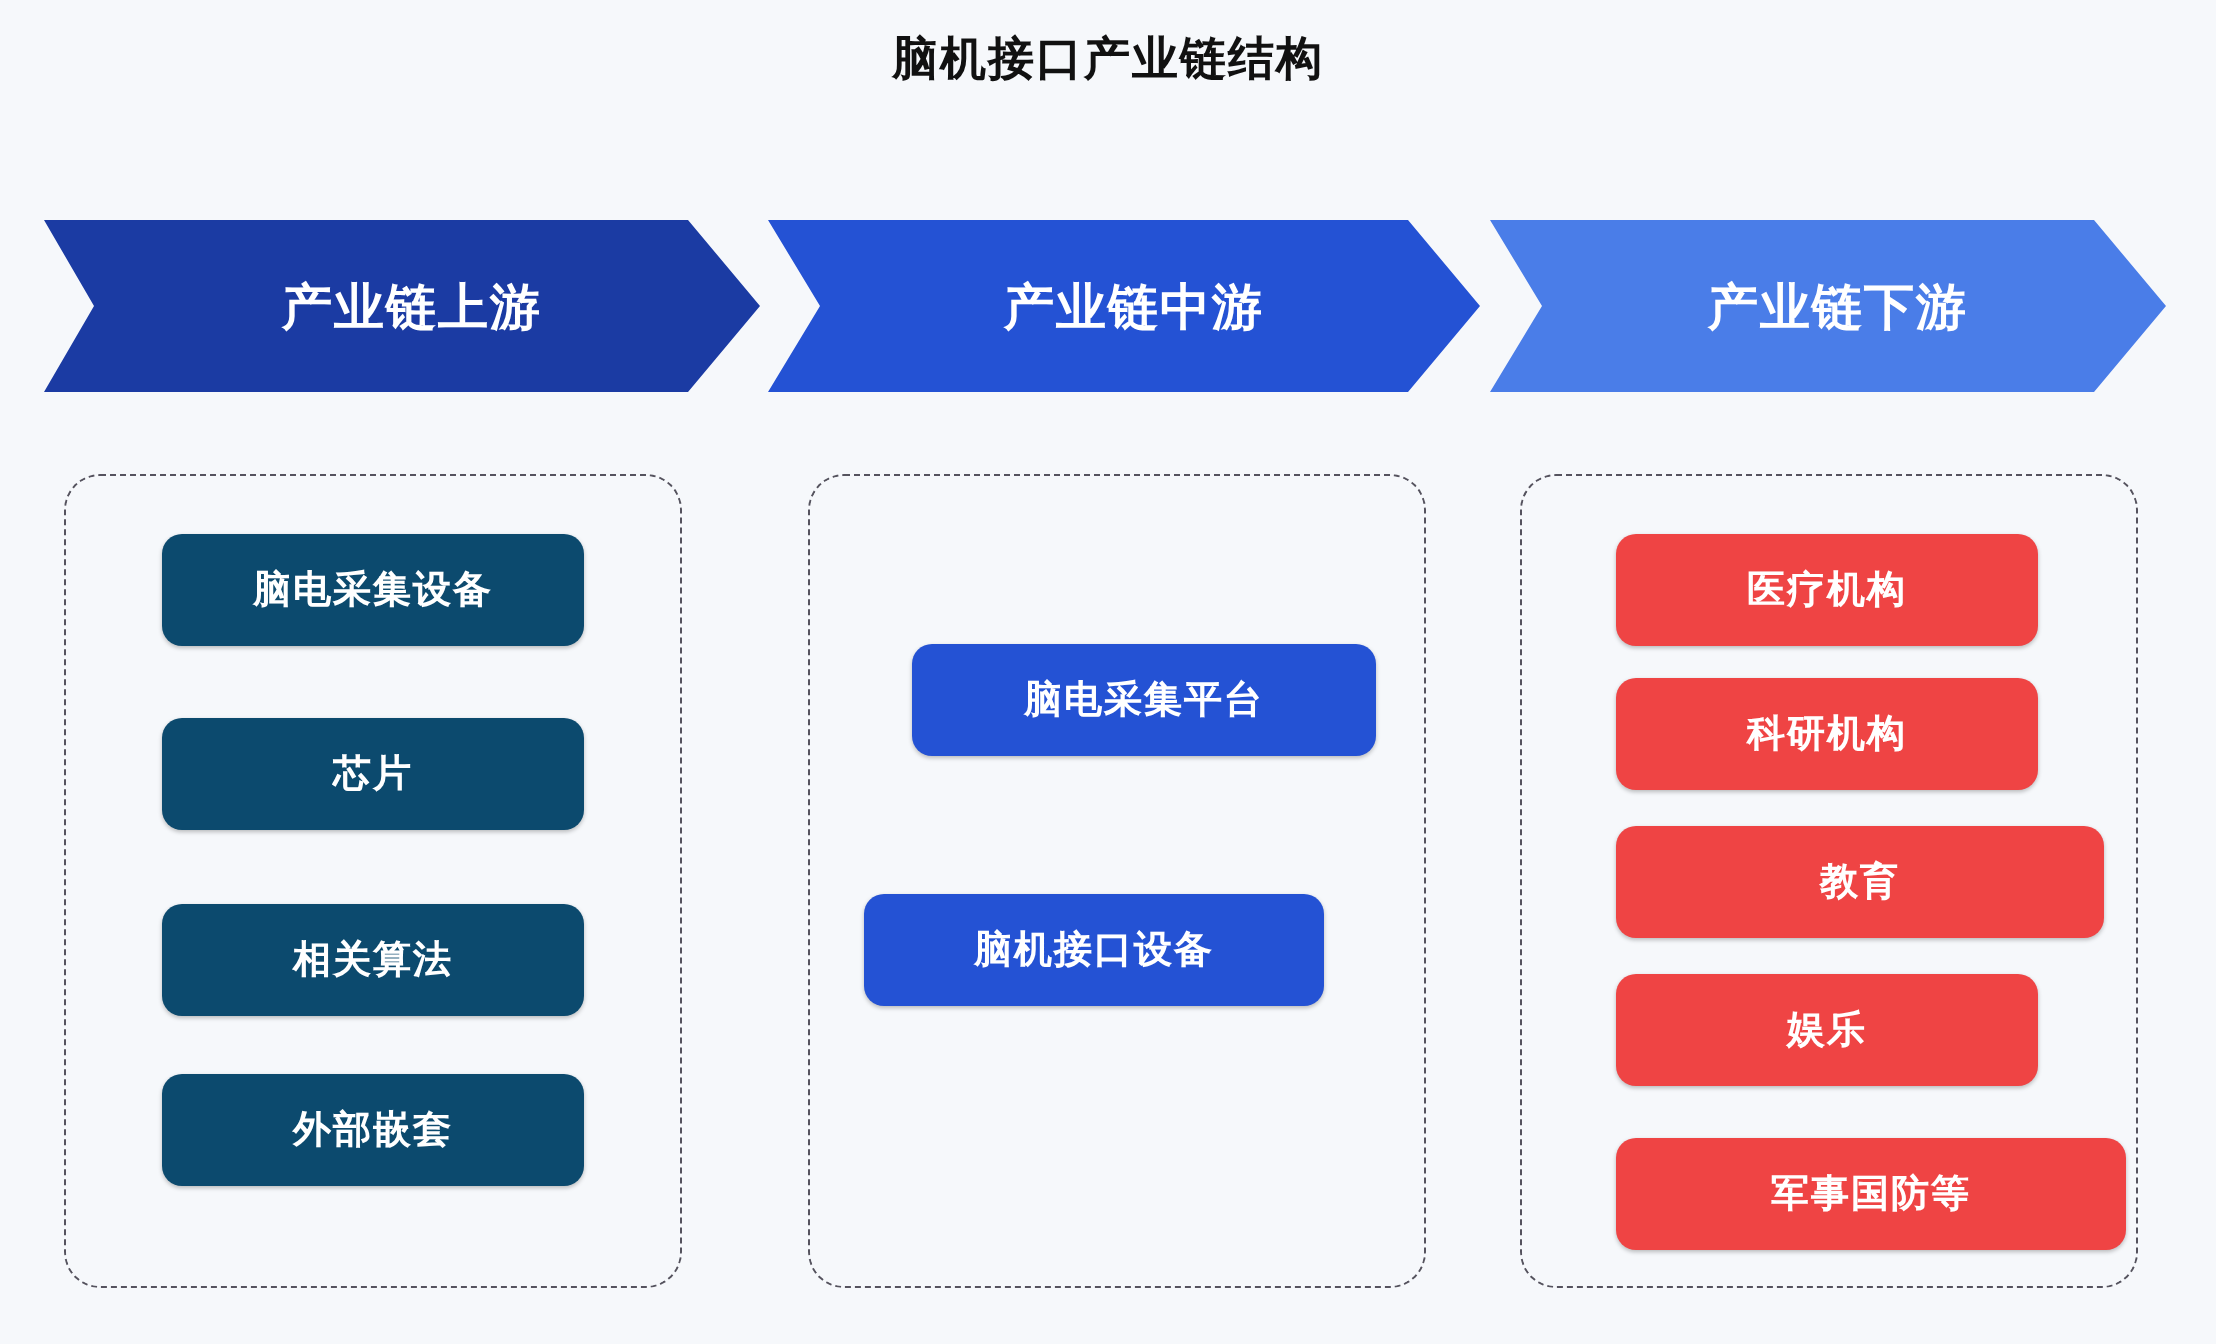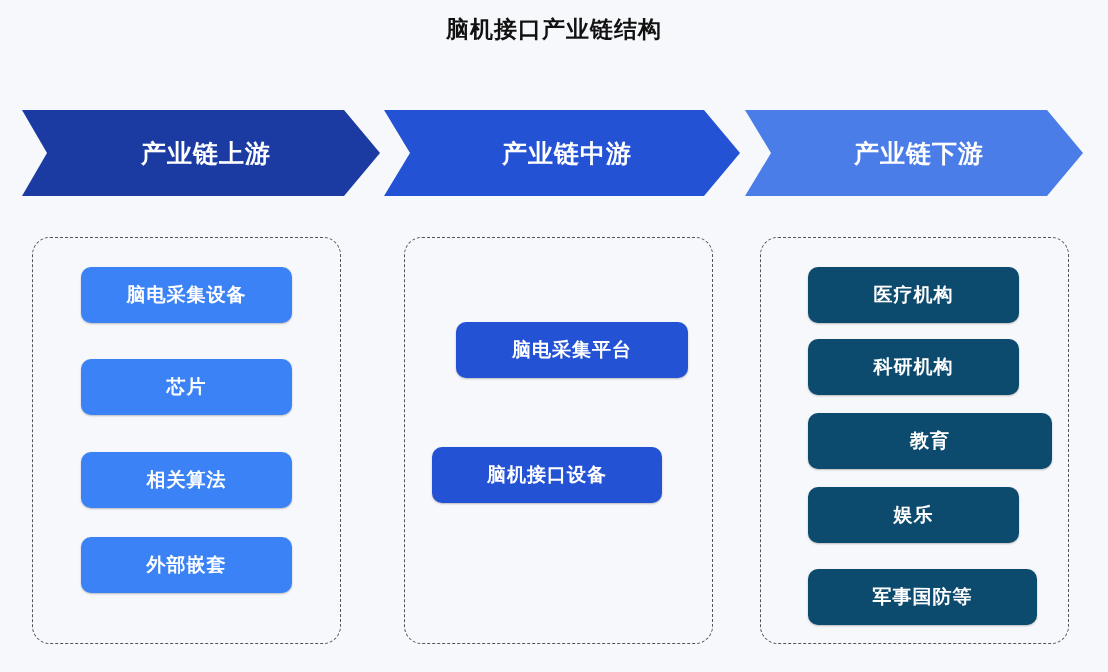--- a/index.html
+++ b/index.html
@@ -27,23 +27,23 @@
   .box {
     position: absolute; top: 237px; height: 407px;
     border: 1.5px dashed #55535e; border-radius: 18px; box-sizing: border-box;
   }
   .item {
     position: absolute; height: 56px; border-radius: 10px;
     display: flex; align-items: center; justify-content: center;
     color: #fff; font-size: 19px; font-weight: bold; letter-spacing: 1px;
     box-shadow: 0 1px 2px rgba(0,0,0,0.25);
   }
-  .c1 { background: #3b82f6; font-family: Liberation Mono, monospace; }
+  .c1 { background: #0c4a6e; font-family: Liberation Mono, monospace; }
   .c2 { background: #2452d4; }
-  .c3 { background: #0c4a6e; }
+  .c3 { background: #ef4444; }
 </style>
 </head>
 <body>
 
 <div class="title">脑机接口产业链结构</div>
 
 <div class="arrow" style="left:22px;width:358px;">
   <svg width="358" height="86">
     <polygon points="0,0 322,0 358,43 322,86 0,86 25,43" fill="#1b3ba3"></polygon>
   </svg>
@@ -72,13 +72,13 @@
 
 <div class="box" style="left:404px;width:309px;"></div>
 <div class="item c2" style="left:456px;top:322px;width:232px;">脑电采集平台</div>
 <div class="item c2" style="left:432px;top:447px;width:230px;">脑机接口设备</div>
 
 <div class="box" style="left:760px;width:309px;"></div>
 <div class="item c3" style="left:808px;top:267px;width:211px;">医疗机构</div>
 <div class="item c3" style="left:808px;top:339px;width:211px;">科研机构</div>
 <div class="item c3" style="left:808px;top:413px;width:244px;">教育</div>
 <div class="item c3" style="left:808px;top:487px;width:211px;">娱乐</div>
-<div class="item c3" style="left:808px;top:569px;width:229px;">军事国防等</div>
+<div class="item c3" style="left:808px;top:569px;width:255px;">军事国防等</div>
 
 </body></html>

